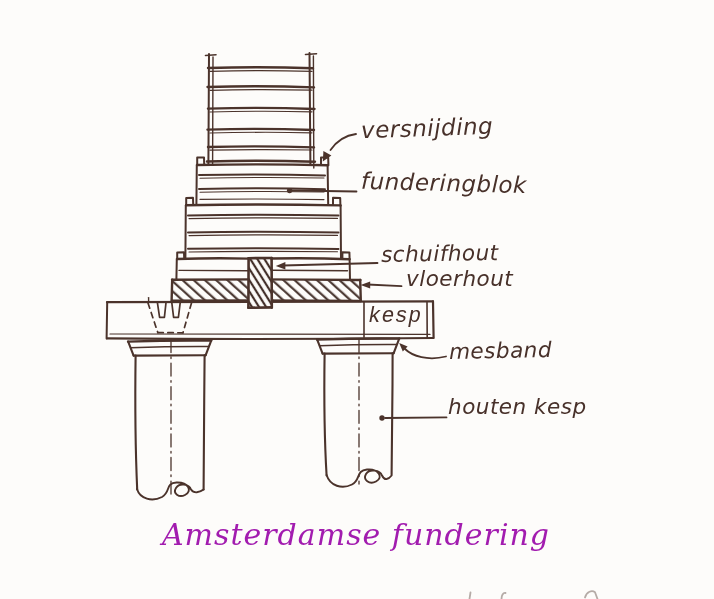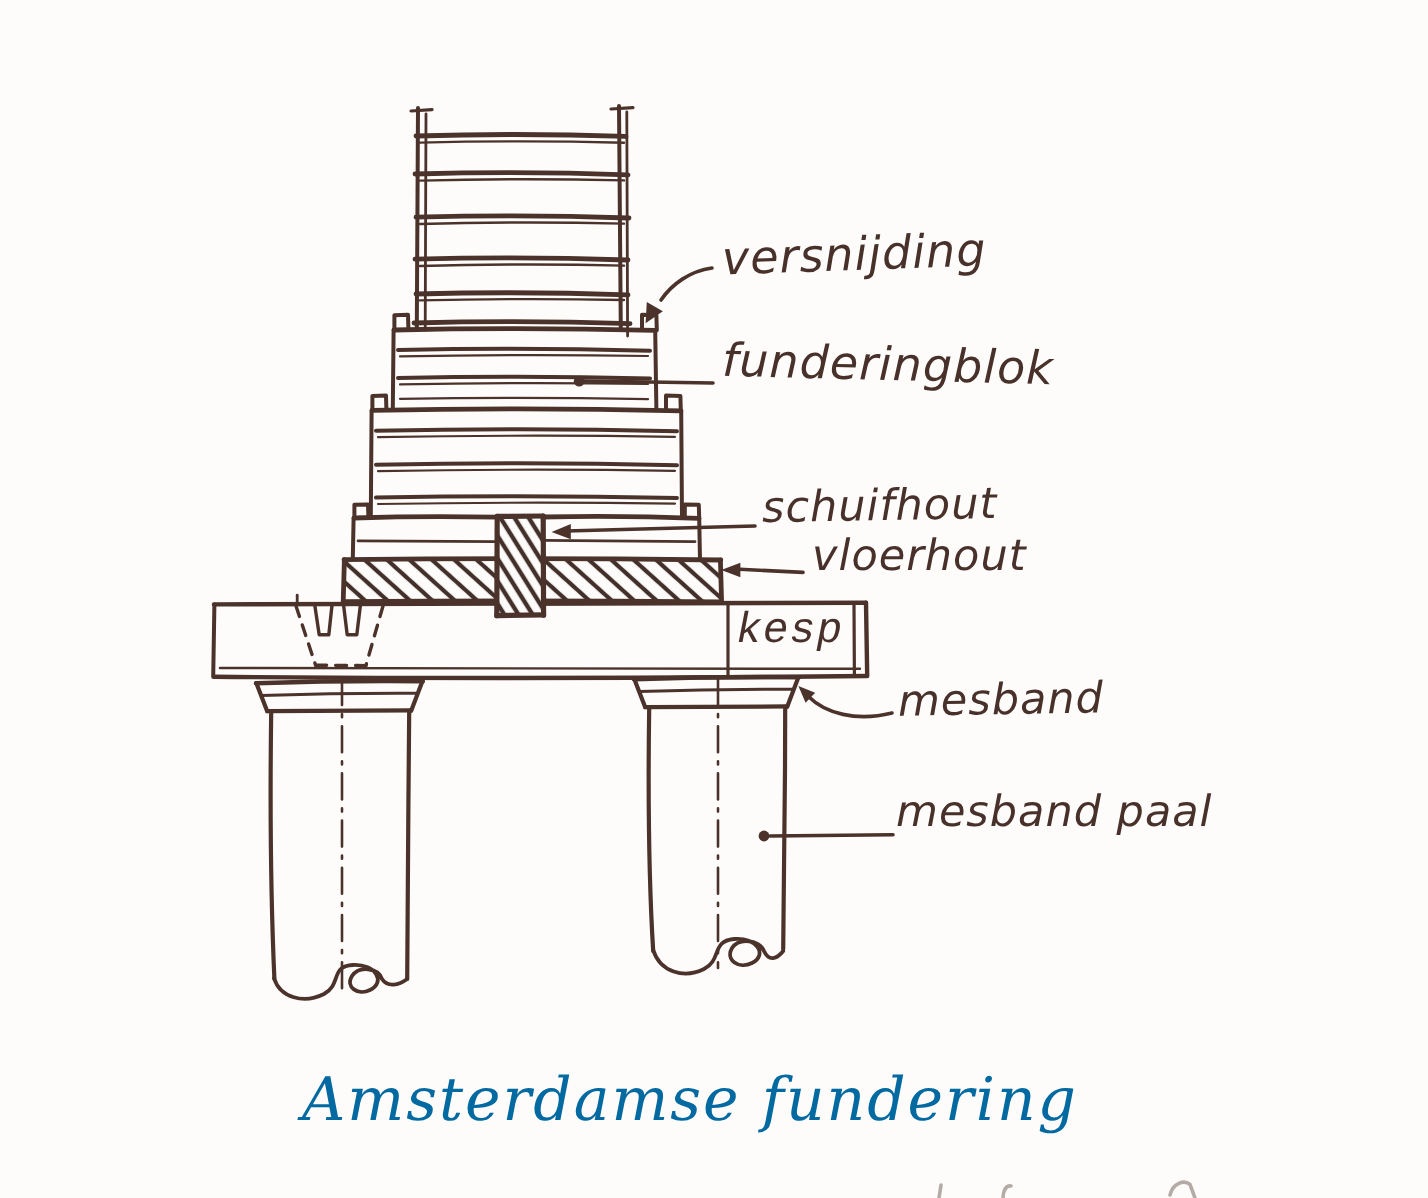--- a/index.html
+++ b/index.html
@@ -19,28 +19,27 @@
     font-size: 21.5px;
     color: #48312a;
     letter-spacing: 0.5px;
     white-space: nowrap;
     line-height: 1;
   }
   .label-lg { font-size: 23px; }
   .caption {
     position: absolute;
     left: 140px; top: 517px; width: 410px;
-    text-align: center;
+    text-align: right;
     font-family: "DejaVu Serif", serif;
     font-style: italic;
     font-size: 30px;
-    color: #0369a1;
+    color: #a21caf;
     letter-spacing: 1px;
     white-space: nowrap;
-    margin-top: 16px;
   }
 </style>
 </head>
 <body>
 
 <div class="stage">
 
   <svg class="drawing-svg" width="714" height="599" viewBox="0 0 714 599">
     <defs>
       <pattern id="hatchFloor" width="9.5" height="7.5" patternUnits="userSpaceOnUse" patternTransform="rotate(42)">
@@ -198,17 +197,17 @@
       <path d="M 585 597.5 C 586.5 591.5 592 589.8 595 592.2 L 597.5 599"></path>
     </g>
   </svg>
 
   <span class="label label-lg" style="left:361px; top:117px; transform:rotate(-2deg);">versnijding</span>
   <span class="label label-lg" style="left:361px; top:172px; transform:rotate(1.5deg);">funderingblok</span>
   <span class="label" style="left:381px; top:243px; transform:rotate(-1deg);">schuifhout</span>
   <span class="label" style="left:406px; top:268px;">vloerhout</span>
   <span class="label" style="left:368px; top:306px;font-family:Liberation Mono, monospace;">kesp</span>
   <span class="label" style="left:449px; top:340px; transform:rotate(-1deg);">mesband</span>
-  <span class="label" style="left:448px; top:396px;">mesband paal</span>
+  <span class="label" style="left:448px; top:396px;">houten kesp</span>
 
   <div class="caption">Amsterdamse fundering</div>
 
 </div>
 
 </body></html>

